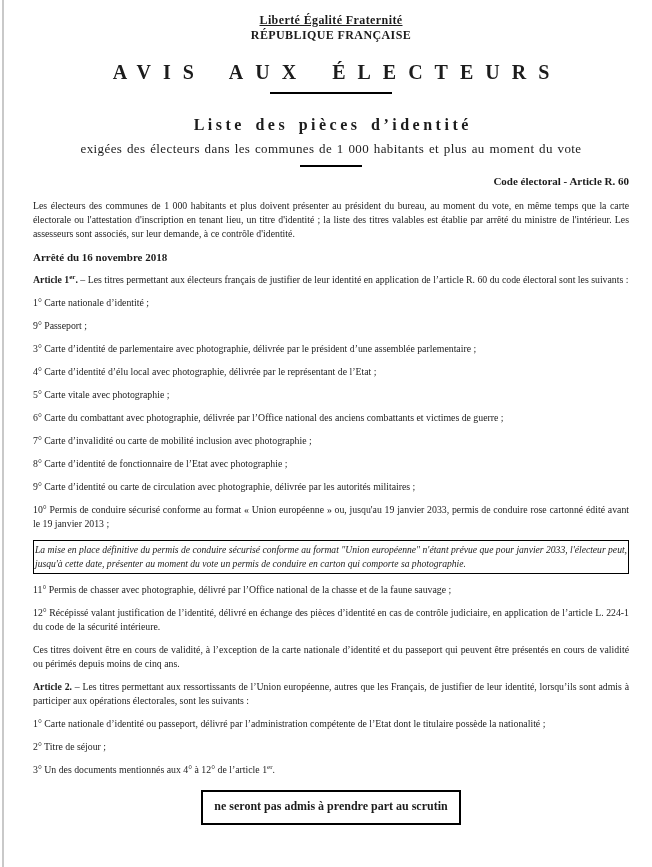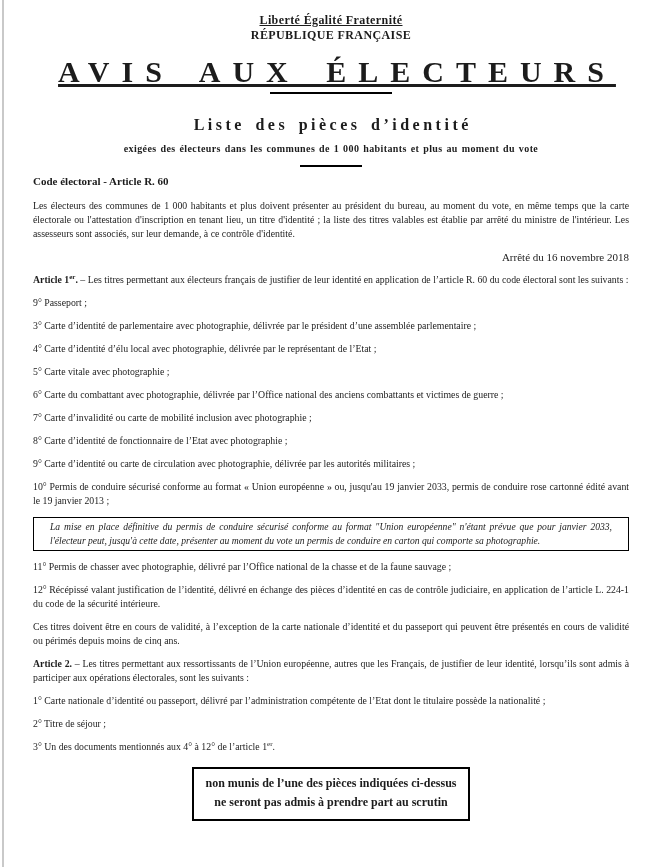--- a/index.html
+++ b/index.html
@@ -20,64 +20,63 @@
   .motto {
     text-align: center; font-weight: bold; text-decoration: underline;
     font-size: 12px; line-height: 15px; letter-spacing: 0.4px;
   }
   .republic {
     text-align: center; font-weight: bold;
     font-size: 12px; line-height: 15px; letter-spacing: 0.4px;
   }
   .main-title {
     text-align: center; font-weight: bold;
-    font-size: 30px; line-height: 30px;
+    font-size: 20px; line-height: 30px;
     letter-spacing: 12px; word-spacing: 7px;
     padding-left: 12px;
     margin: 14px 0 0;
-    text-decoration: underline;
   }
   .title-rule { width: 122px; border-top: 2px solid #000; margin: 5px auto 0; }
 
   .subtitle1 {
     text-align: center; font-weight: bold;
     font-size: 16px; line-height: 22px;
     letter-spacing: 3.5px; word-spacing: 3px; padding-left: 3.5px;
     margin: 20px 0 0;
   }
   .subtitle2 {
-    text-align: center; font-weight: bold;
-    font-size: 10px; line-height: 13px;
+    text-align: center; font-weight: normal;
+    font-size: 13px; line-height: 13px;
     letter-spacing: 0.4px; word-spacing: 1px;
     margin: 6px 0 0;
   }
   .sub-rule { width: 62px; border-top: 2px solid #000; margin: 10px auto 8px; }
   .code-ref {
-    text-align: left; font-weight: bold;
+    text-align: right; font-weight: bold;
     font-size: 11px; line-height: 13px; margin: 8px 0 11px;
   }
 
   .body-p {
     font-size: 9.8px; line-height: 14px;
     text-align: justify;
     margin: 0 0 9px;
   }
   .decree-heading {
-    text-align: right; font-weight: normal;
+    text-align: left; font-weight: bold;
     font-size: 11px; line-height: 14px;
     margin: 2px 0 9px;
   }
   .lead-bold { font-weight: bold; }
   sup.ord { font-size: 7px; vertical-align: super; line-height: 0; }
 
   .note-box {
     border: 1px solid #000;
     font-style: italic;
     font-size: 9.6px; line-height: 13.5px;
-    padding: 2px 16px 3px;
+    padding: 2px 1px 3px;
     margin: 0 0 9px;
     text-align: justify;
   }
 
   .footer-box {
     border: 2px solid #000;
     width: fit-content;
     margin: 13px auto 0;
     padding: 5px 11px 7px;
     text-align: center;
@@ -103,20 +102,21 @@
   <div class="subtitle2">exigées des électeurs dans les communes de 1 000 habitants et plus au moment du vote</div>
   <div class="sub-rule"></div>
   <div class="code-ref">Code électoral - Article R. 60</div>
 
   <p class="body-p">Les électeurs des communes de 1 000 habitants et plus doivent présenter au président du bureau, au moment du vote, en même temps que la carte électorale ou l'attestation d'inscription en tenant lieu, un titre d'identité ; la liste des titres valables est établie par arrêté du ministre de l'intérieur. Les assesseurs sont associés, sur leur demande, à ce contrôle d'identité.</p>
 
   <div class="decree-heading">Arrêté du 16 novembre 2018</div>
 
   <p class="body-p"><span class="lead-bold"><span>Article 1</span><sup class="ord">er</sup><span>.</span></span><span> – Les titres permettant aux électeurs français de justifier de leur identité en application de l’article R. 60 du code électoral sont les suivants :</span></p>
 
+  <p class="body-p">1° Carte nationale d’identité ;</p>
   <p class="body-p">9° Passeport ;</p>
   <p class="body-p">3° Carte d’identité de parlementaire avec photographie, délivrée par le président d’une assemblée parlementaire ;</p>
   <p class="body-p">4° Carte d’identité d’élu local avec photographie, délivrée par le représentant de l’Etat ;</p>
   <p class="body-p">5° Carte vitale avec photographie ;</p>
   <p class="body-p">6° Carte du combattant avec photographie, délivrée par l’Office national des anciens combattants et victimes de guerre ;</p>
   <p class="body-p">7° Carte d’invalidité ou carte de mobilité inclusion avec photographie ;</p>
   <p class="body-p">8° Carte d’identité de fonctionnaire de l’Etat avec photographie ;</p>
   <p class="body-p">9° Carte d’identité ou carte de circulation avec photographie, délivrée par les autorités militaires ;</p>
   <p class="body-p">10° Permis de conduire sécurisé conforme au format « Union européenne » ou, jusqu'au 19 janvier 2033, permis de conduire rose cartonné édité avant le 19 janvier 2013 ;</p>
 
@@ -128,17 +128,16 @@
   <p class="body-p">Ces titres doivent être en cours de validité, à l’exception de la carte nationale d’identité et du passeport qui peuvent être présentés en cours de validité ou périmés depuis moins de cinq ans.</p>
 
   <p class="body-p"><span class="lead-bold">Article 2.</span><span> – Les titres permettant aux ressortissants de l’Union européenne, autres que les Français, de justifier de leur identité, lorsqu’ils sont admis à participer aux opérations électorales, sont les suivants :</span></p>
 
   <p class="body-p">1° Carte nationale d’identité ou passeport, délivré par l’administration compétente de l’Etat dont le titulaire possède la nationalité ;</p>
   <p class="body-p">2° Titre de séjour ;</p>
   <p class="body-p"><span>3° Un des documents mentionnés aux 4° à 12° de l’article 1</span><sup class="ord">er</sup><span>.</span></p>
 
 
   <div class="footer-box">
-    <div>non munis de l’une des pièces indiquées ci-dessus</div>
     <div>ne seront pas admis à prendre part au scrutin</div>
   </div>
 
 </div>
 
 </body></html>

